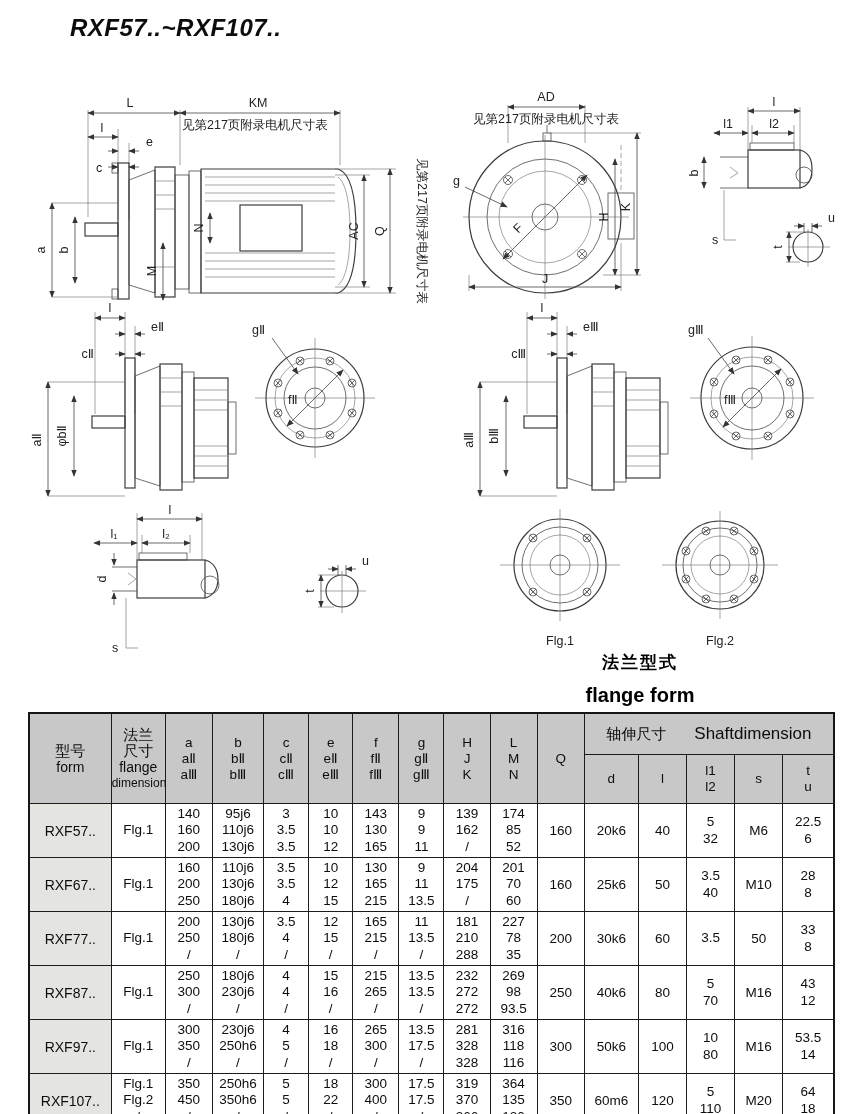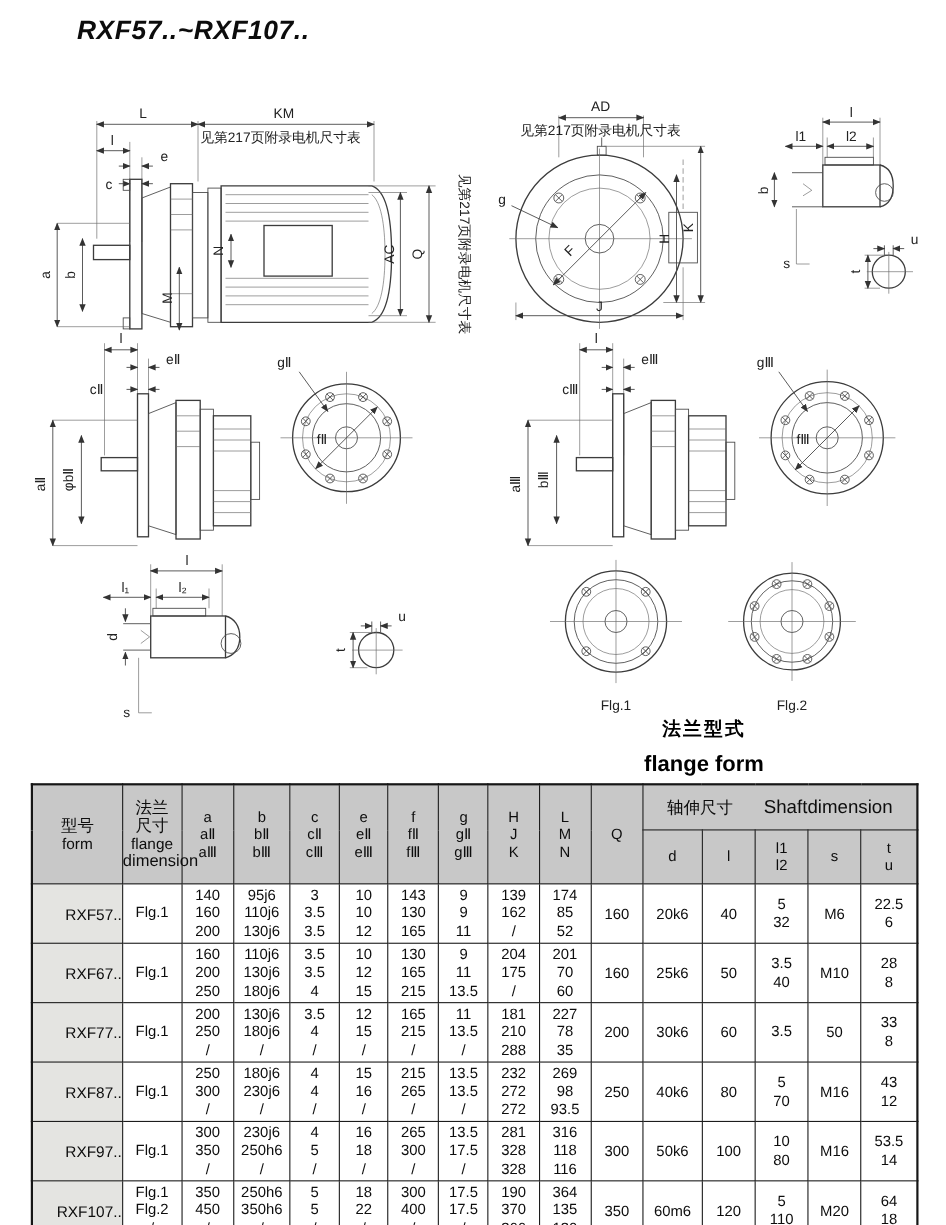--- a/index.html
+++ b/index.html
@@ -21,26 +21,26 @@
   .cap-cn{font-size:17px;letter-spacing:2px;}
   .cap-en{font-size:20px;margin-top:12px;}
   
   #spec-table{position:absolute;left:28px;top:712px;width:807px;border-collapse:collapse;
       table-layout:fixed;text-align:center;font-size:13.5px;color:#0d0d0d;
       border:2px solid #161616;}
   #spec-table th,#spec-table td{border:1px solid #1c1c1c;padding:1px 0;vertical-align:middle;}
   #spec-table thead th{background:#c8c8c8;font-weight:normal;font-size:13.5px;}
   #spec-table thead .h-cn{font-size:15px;line-height:19px;}
   #spec-table thead .h-en{font-size:14px;line-height:17px;}
-  #spec-table thead .h-sm{font-size:15px;line-height:13px;}
+  #spec-table thead .h-sm{font-size:12px;line-height:13px;}
   #spec-table thead .group span+span{margin-left:28px;font-size:17px;}
   #spec-table thead .group{font-size:15px;height:38px;}
   #spec-table thead .sub{height:46px;}
   #spec-table tbody td{height:51px;background:#fff;}
-  #spec-table tbody td.size-cell{background:#e4e4e1;font-size:14px;text-align:right;}
+  #spec-table tbody td.size-cell{background:#e4e4e1;font-size:14px;}
   .ln{line-height:16.5px;}
   #spec-table thead .ln{line-height:16px;}
 </style>
 </head>
 <body>
 
 <div class="page">
 
   <div class="title">RXF57..~RXF107..</div>
 
@@ -923,21 +923,21 @@
             <div class="ln">300</div>
             <div class="ln">400</div>
             <div class="ln">/</div>
           </td>
           <td>
             <div class="ln">17.5</div>
             <div class="ln">17.5</div>
             <div class="ln">/</div>
           </td>
           <td>
-            <div class="ln">190</div>
+            <div class="ln">319</div>
             <div class="ln">370</div>
             <div class="ln">366</div>
           </td>
           <td>
             <div class="ln">364</div>
             <div class="ln">135</div>
             <div class="ln">130</div>
           </td>
           <td>350</td>
           <td>60m6</td>

